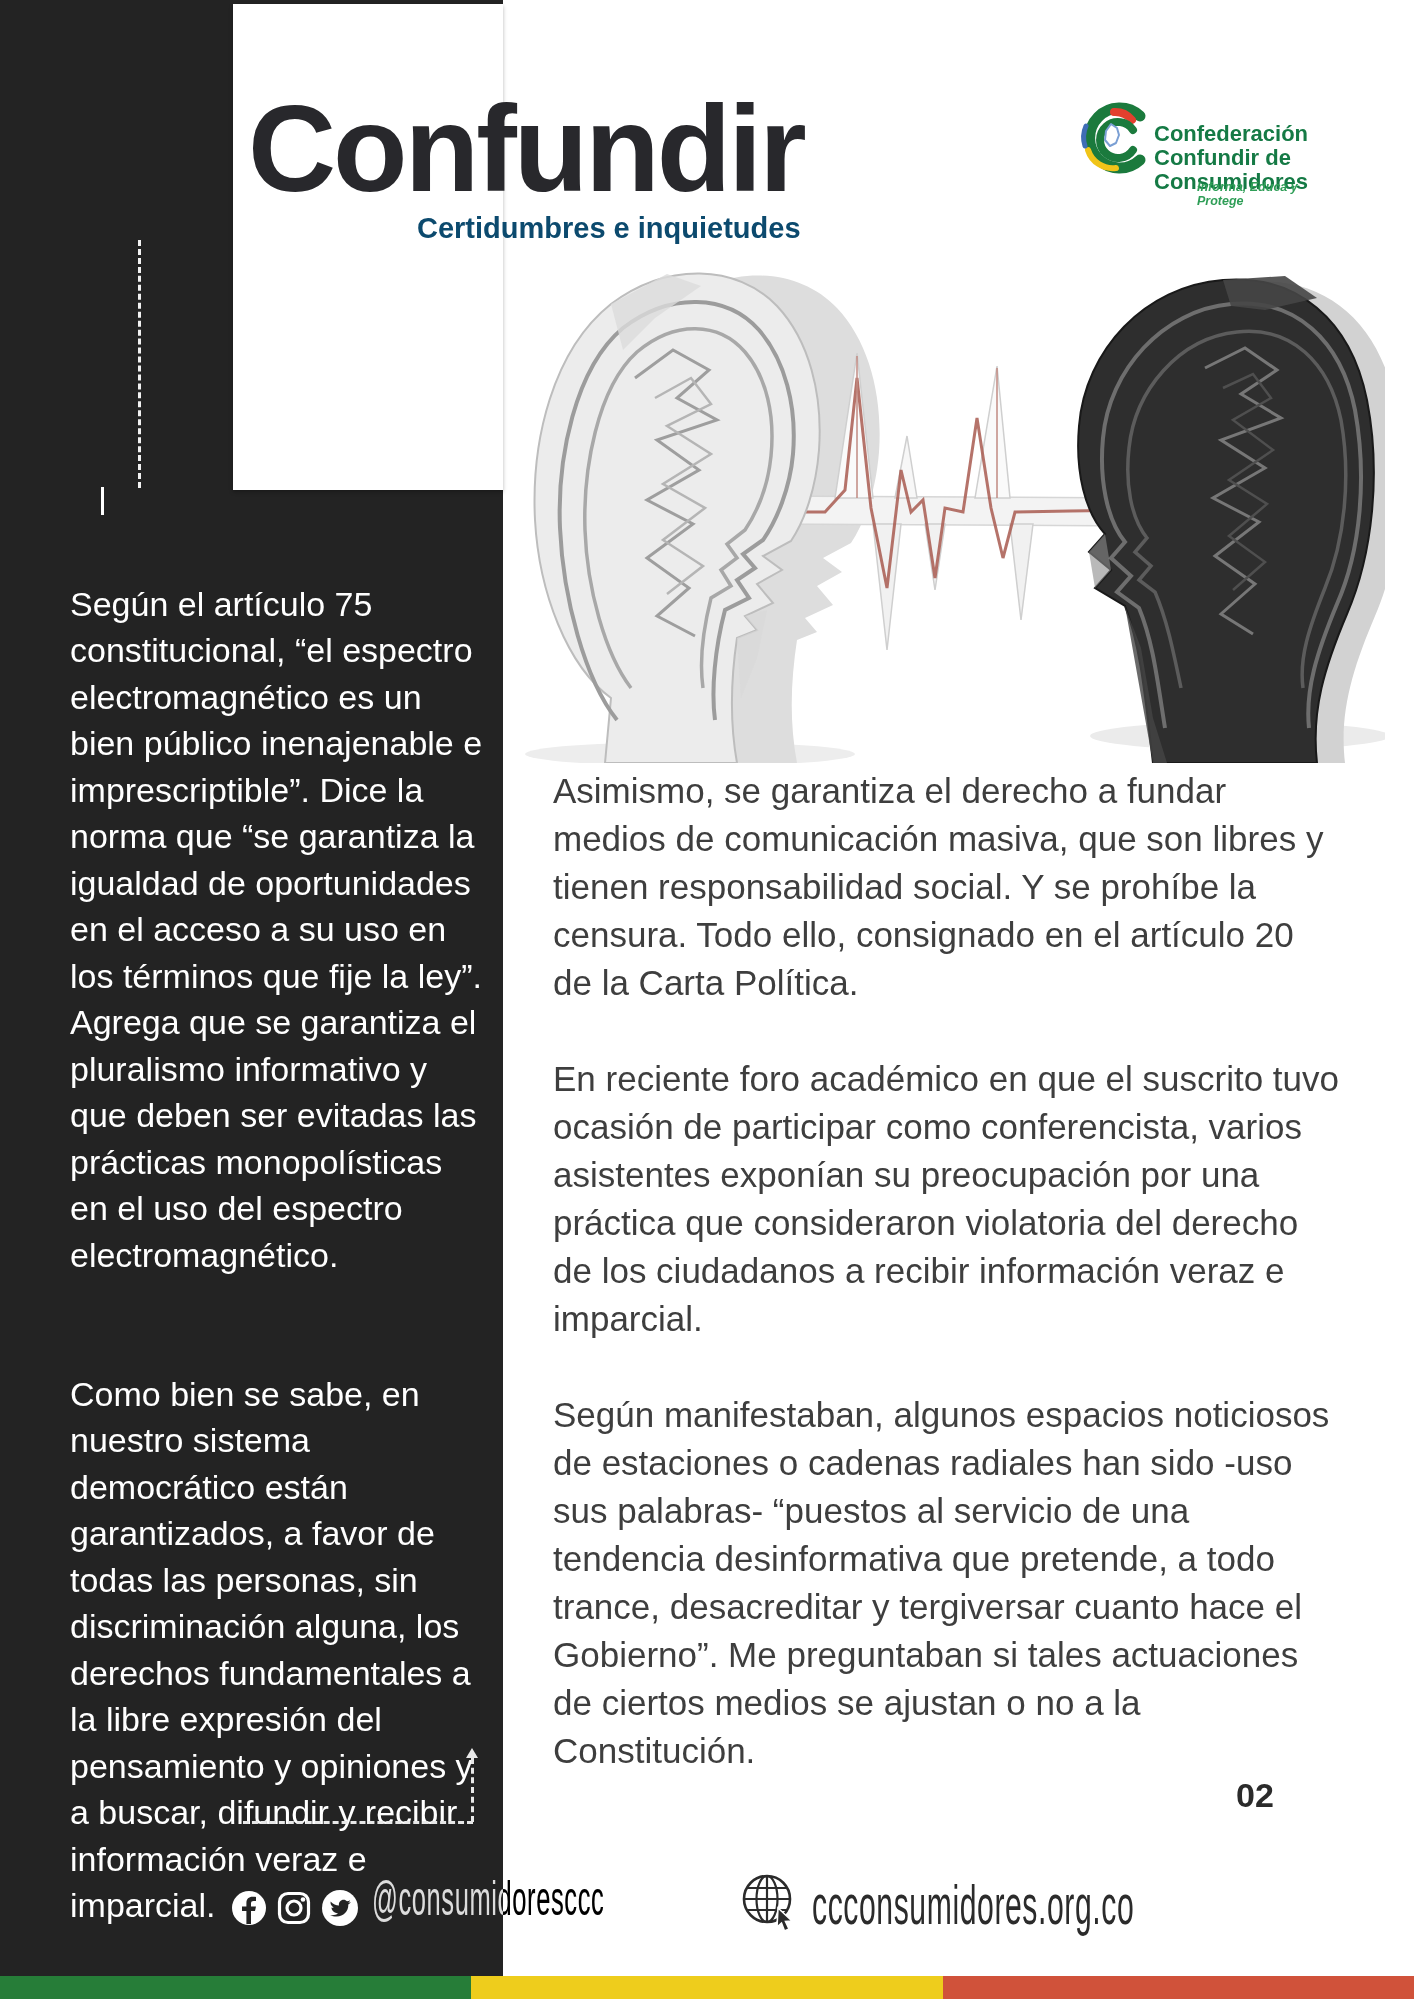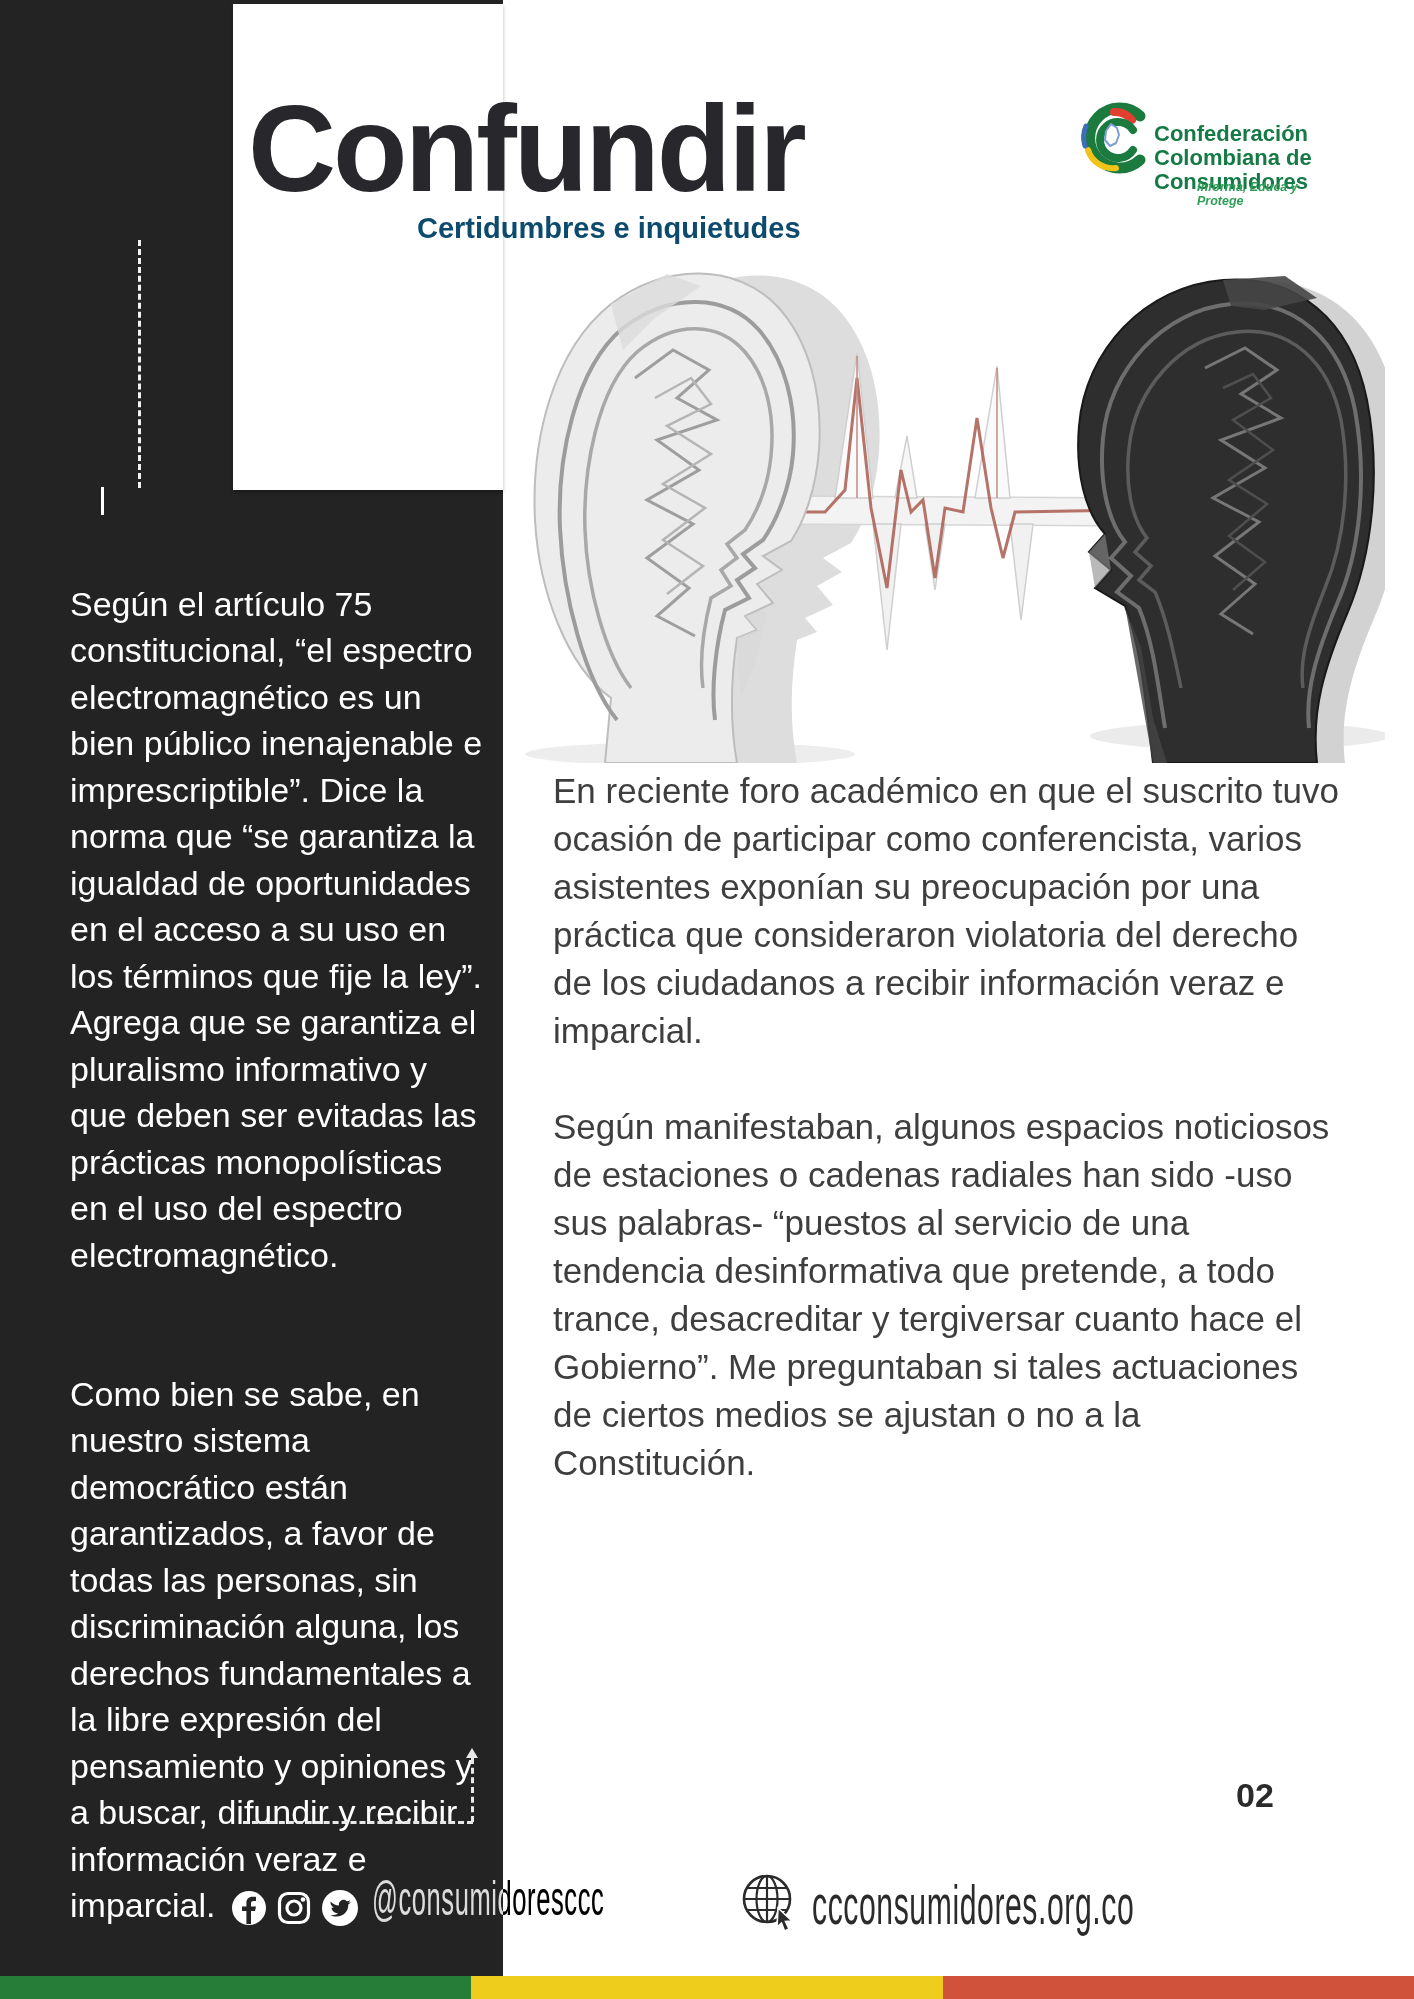--- a/index.html
+++ b/index.html
@@ -81,21 +81,21 @@
     <svg class="logo-emblem" viewBox="0 0 70 82">
       <path d="M 62,18 A 30 30 0 1 0 62,62" fill="none" stroke="#1b7a3d" stroke-width="11" stroke-linecap="round"></path>
       <path d="M 10,52 A 26 26 0 0 0 38,70" fill="none" stroke="#f0c419" stroke-width="6" stroke-linecap="round"></path>
       <path d="M 8,28 A 28 28 0 0 0 7,48" fill="none" stroke="#3f6db5" stroke-width="5" stroke-linecap="round"></path>
       <path d="M 36,14 A 22 22 0 0 1 54,22" fill="none" stroke="#e2402e" stroke-width="8" stroke-linecap="round"></path>
       <path d="M 55,32 A 18 18 0 1 0 55,52" fill="none" stroke="#1b7a3d" stroke-width="8" stroke-linecap="round"></path>
       <path d="M 33,26 l 6,4 2,7 -3,8 -6,3 -5,-6 1,-9 z" fill="#ffffff" stroke="#7a9fd4" stroke-width="2" stroke-linejoin="round"></path>
     </svg>
     <div class="logo-text">
       <div>Confederación</div>
-      <div>Colombiana de</div>
+      <div>Confundir de</div>
       <div>Consumidores</div>
     </div>
     <div class="logo-tagline">Informa, Educa y Protege</div>
   </div>
 
   <div class="dash-vert-top"></div>
   <div class="tick-white"></div>
   <div class="dash-horiz-bottom"></div>
   <div class="dash-vert-bottom"></div>
   <div class="arrow-up"></div>
@@ -161,20 +161,25 @@
     <path d="M 660,470 C 652,420 648,384 634,350 L 612,334 L 626,318 L 606,300 L 620,284 C 602,262 594,222 598,180 C 604,112 658,52 726,46 C 790,40 836,82 850,152 C 862,218 856,292 832,346 C 812,394 800,432 804,470" fill="none" stroke="#6e6e6e" stroke-width="4"></path>
     <path d="M 676,430 C 668,392 662,362 650,334 L 634,322 L 646,308 L 630,294 L 642,280 C 626,260 620,226 624,190 C 630,132 674,80 732,74 C 786,68 824,104 836,162 C 846,218 840,282 820,330 C 804,370 794,400 798,430" fill="none" stroke="#5c5c5c" stroke-width="3.5"></path>
     <polyline points="700,110 740,90 772,112 736,136 776,160 716,182 760,210 708,240 754,264 710,298 750,326 716,356 748,376" fill="none" stroke="#777777" stroke-width="3"></polyline>
     <polyline points="718,130 748,116 766,140 728,162 768,192 724,222 762,246 724,278 760,304 728,332" fill="none" stroke="#4f4f4f" stroke-width="2.5"></polyline>
     <polygon points="718,22 780,18 812,40 760,52 726,48" fill="#464646" opacity="0.9"></polygon>
     <polygon points="620,348 636,390 648,460 662,505 648,505" fill="#454545" opacity="0.8"></polygon>
     <polygon points="584,294 600,276 606,312 590,330" fill="#8a8a8a" opacity="0.6"></polygon>
   </svg>
 
   <div class="main-text">
+    <div class="para">Asimismo, se garantiza el derecho a fundar
+medios de comunicación masiva, que son libres y
+tienen responsabilidad social. Y se prohíbe la
+censura. Todo ello, consignado en el artículo 20
+de la Carta Política.</div>
     <div class="para">En reciente foro académico en que el suscrito tuvo
 ocasión de participar como conferencista, varios
 asistentes exponían su preocupación por una
 práctica que consideraron violatoria del derecho
 de los ciudadanos a recibir información veraz e
 imparcial.</div>
     <div class="para">Según manifestaban, algunos espacios noticiosos
 de estaciones o cadenas radiales han sido -uso
 sus palabras- “puestos al servicio de una
 tendencia desinformativa que pretende, a todo

